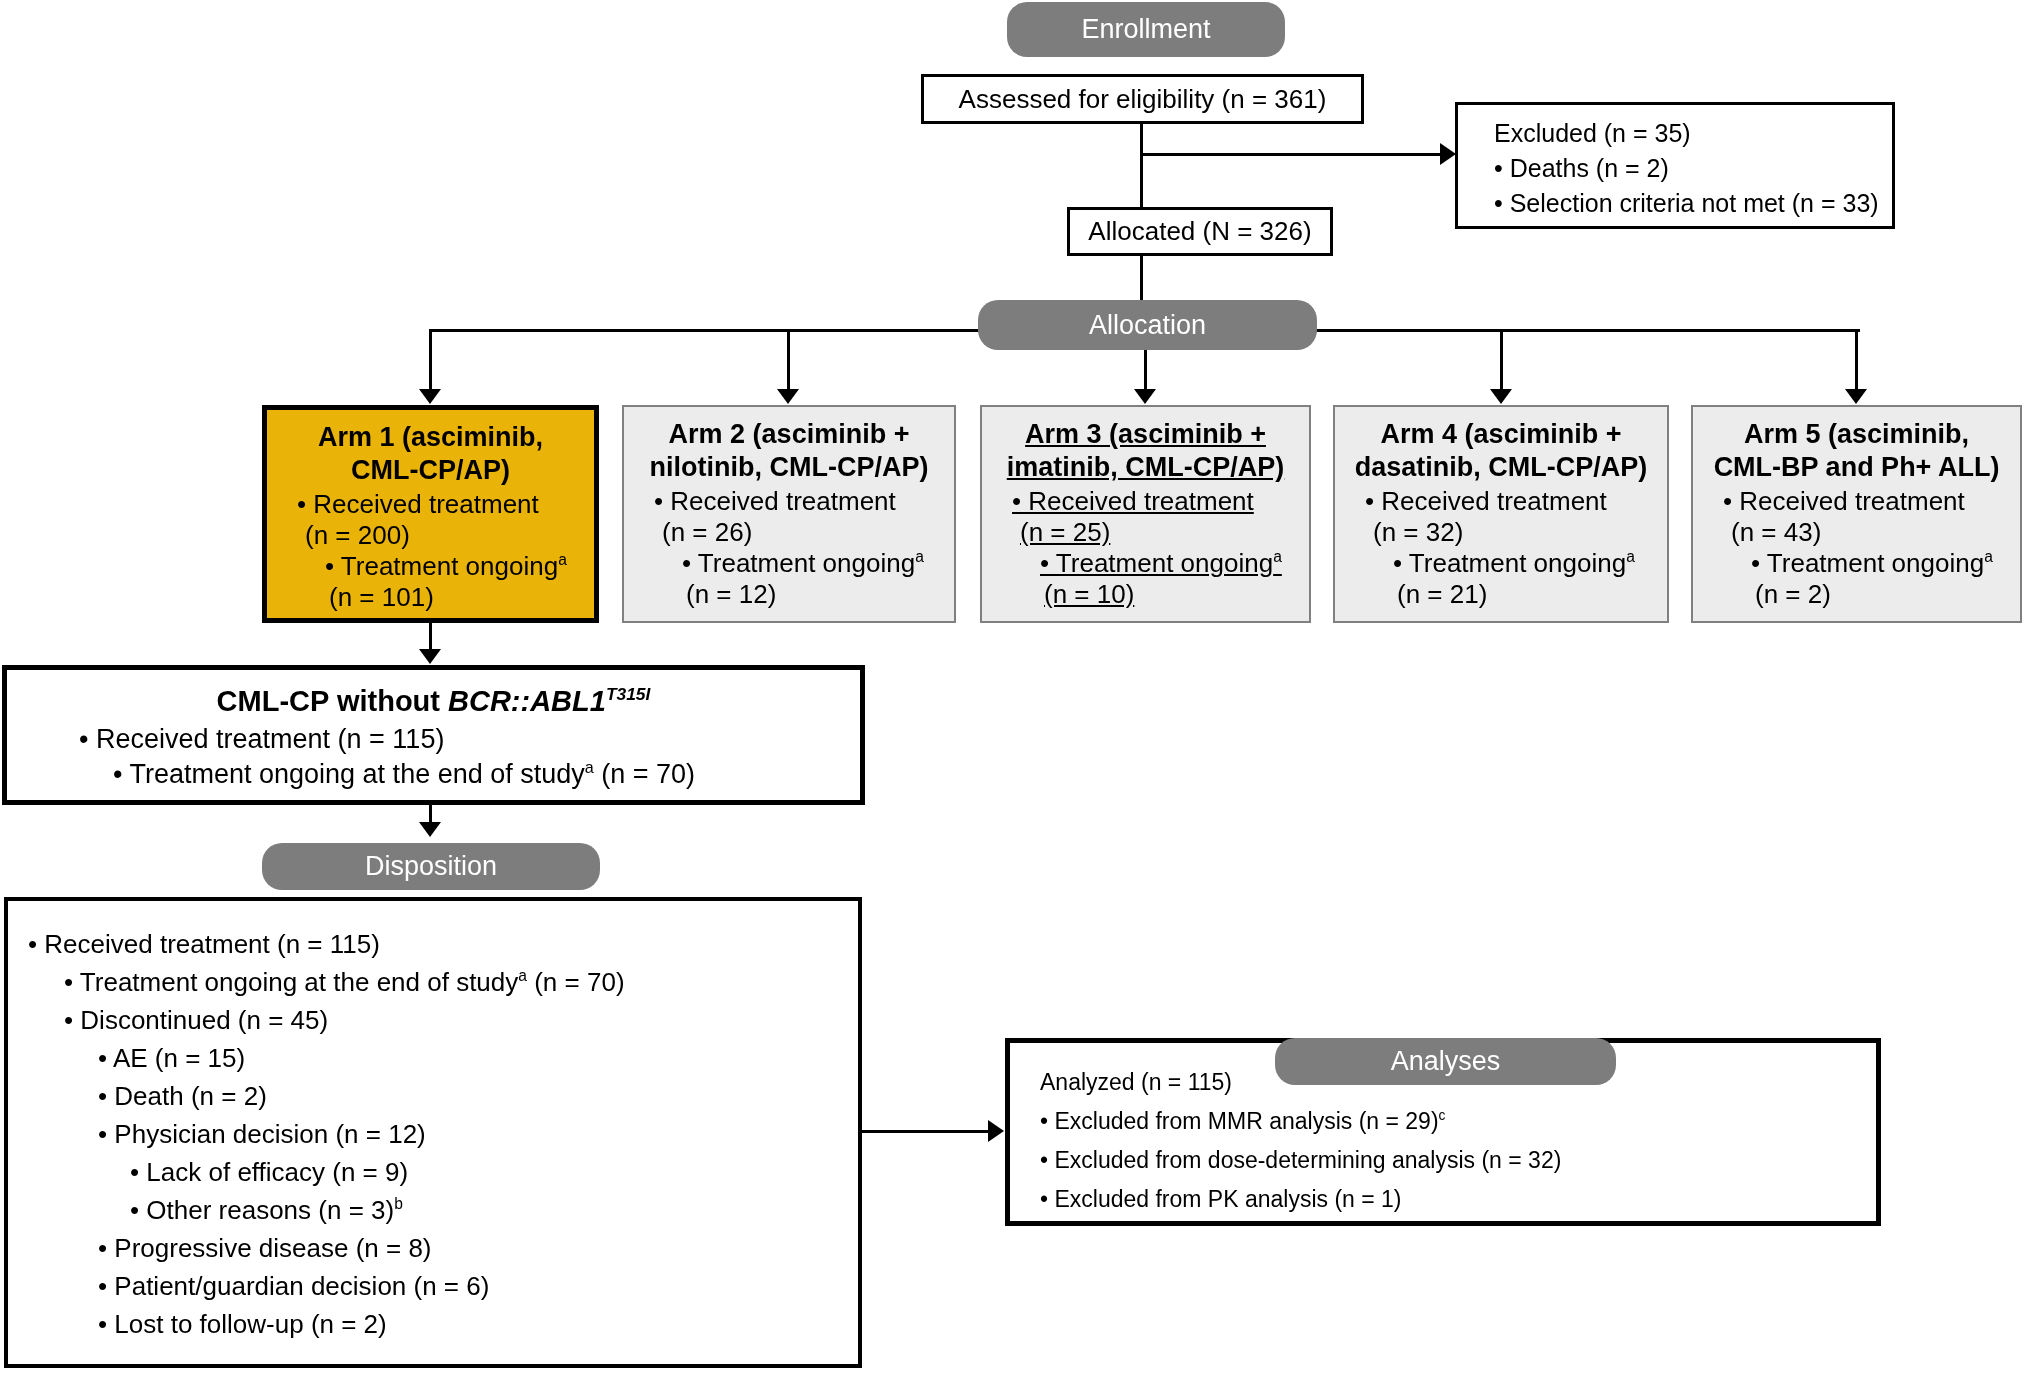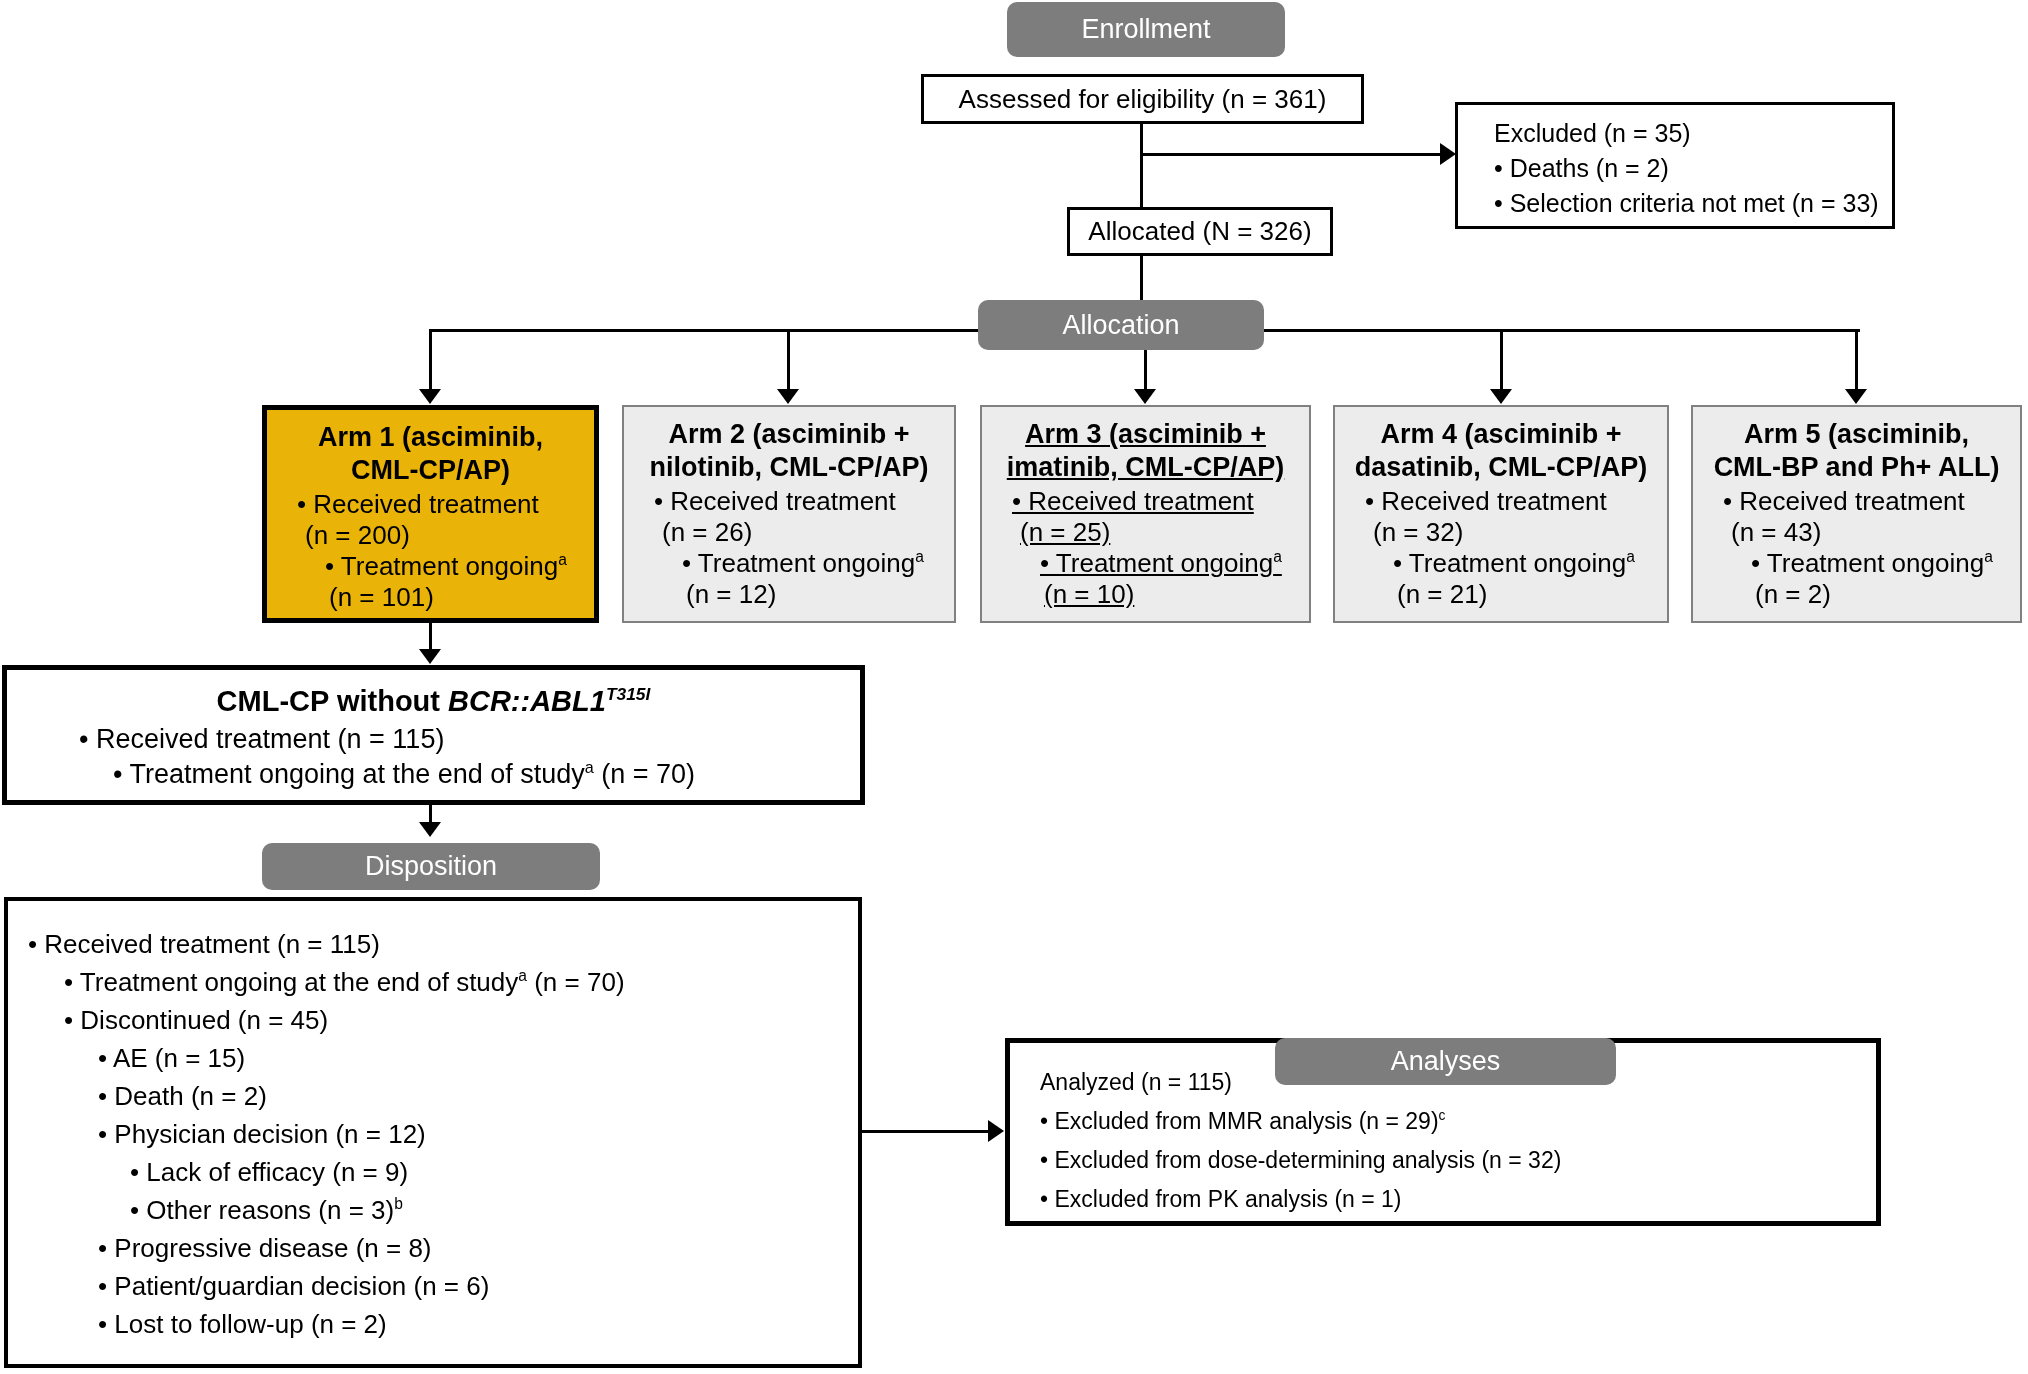--- a/index.html
+++ b/index.html
@@ -5,26 +5,26 @@
   html,body{margin:0;padding:0;background:#fff;}
   #canvas{
     position:relative;width:2028px;height:1374px;background:#ffffff;overflow:hidden;
     font-family:"Liberation Sans","DejaVu Sans",sans-serif;color:#000;
   }
   *{box-sizing:border-box;}
   sup{font-size:60%;line-height:0;vertical-align:super;}
 
   
   .badge{
-    position:absolute;background:#7d7d7d;color:#fff;border-radius:10px;
+    position:absolute;background:#7d7d7d;color:#fff;border-radius:20px;
     display:flex;align-items:center;justify-content:center;
     font-size:27px;z-index:3;
   }
   #badge-enrollment{left:1007px;top:2px;width:278px;height:55px;}
-  #badge-allocation{left:978px;top:300px;width:286px;height:50px;}
+  #badge-allocation{left:978px;top:300px;width:339px;height:50px;}
   #badge-disposition{left:262px;top:843px;width:338px;height:47px;}
   #badge-analyses{left:1275px;top:1038px;width:341px;height:47px;}
 
   
   .wbox{position:absolute;background:#fff;border:3px solid #000;z-index:2;}
   #box-assessed{left:921px;top:74px;width:443px;height:50px;display:flex;align-items:center;justify-content:center;font-size:26px;}
   #box-allocated{left:1067px;top:207px;width:266px;height:49px;display:flex;align-items:center;justify-content:center;font-size:26px;}
   #box-excluded{left:1455px;top:102px;width:440px;height:127px;padding:11px 10px 0 36px;font-size:25px;line-height:35px;}
 
   

